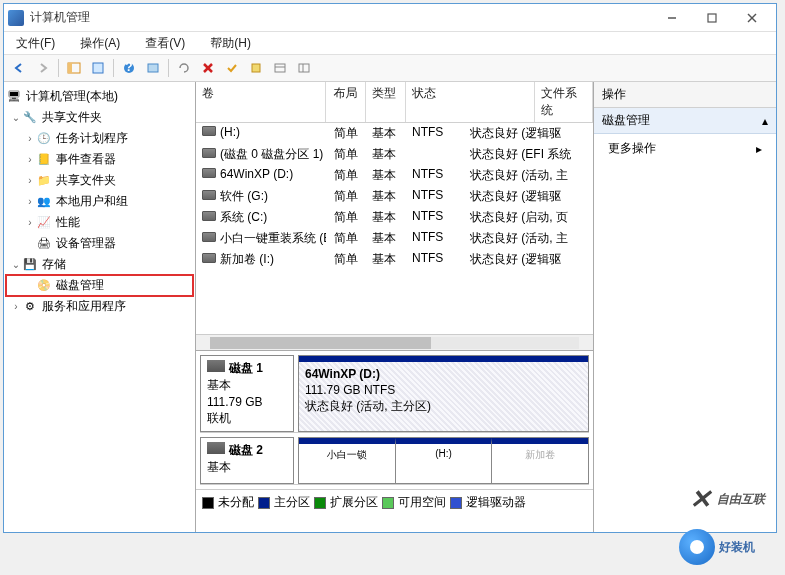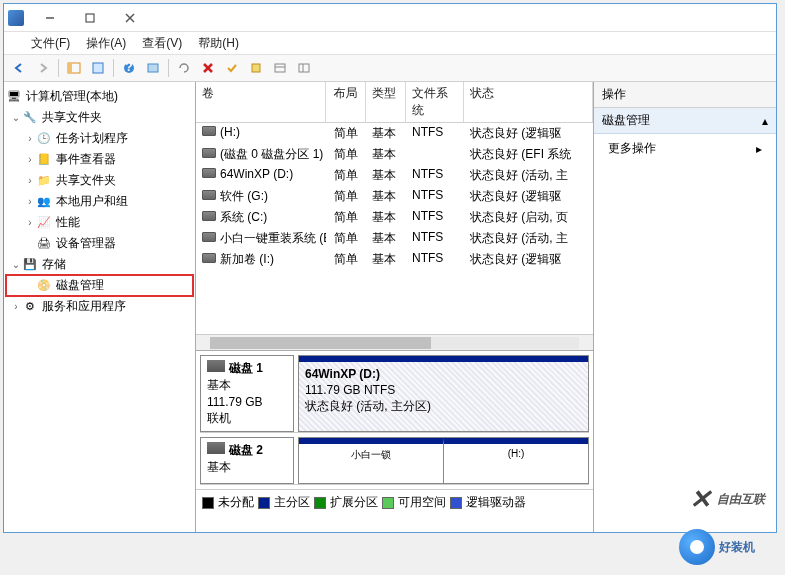--- a/index.html
+++ b/index.html
@@ -3,21 +3,21 @@
 <meta charset="utf-8">
 <style>
 * { box-sizing: border-box; margin: 0; padding: 0; font-family: "Microsoft YaHei", "SimSun", sans-serif; font-size: 12px; }
 body { background: #f0f0f0; width: 785px; height: 575px; overflow: hidden; position: relative; }
 .window { position: absolute; top: 3px; left: 3px; width: 774px; height: 530px; background: #fff; border: 1px solid #5b9bd5; }
 .titlebar { height: 28px; display: flex; align-items: center; padding: 0 4px; background: #fff; border-bottom: 1px solid #e0e0e0; }
 .titlebar .title-icon { width: 16px; height: 16px; margin-right: 6px; background: linear-gradient(135deg,#4a90d9,#2c5aa0); border-radius: 2px; }
 .titlebar .title { flex: 1; font-size: 12px; color: #333; }
 .titlebar .win-controls { display: flex; }
 .titlebar .win-btn { width: 40px; height: 26px; display: flex; align-items: center; justify-content: center; color: #666; cursor: pointer; }
-.menubar { height: 22px; display: flex; align-items: center; padding: 0 19px; background: #fff; }
+.menubar { height: 22px; display: flex; align-items: center; padding: 0 4px; background: #fff; gap: 9px; }
 .menubar .menu-item { padding: 2px 8px; color: #222; cursor: pointer; }
 .toolbar { height: 28px; display: flex; align-items: center; padding: 0 4px; background: #f8f8f8; border-top: 1px solid #e0e0e0; border-bottom: 1px solid #d0d0d0; gap: 2px; }
 .toolbar .tb-btn { width: 22px; height: 22px; display: flex; align-items: center; justify-content: center; cursor: pointer; border-radius: 2px; }
 .toolbar .sep { width: 1px; height: 18px; background: #ccc; margin: 0 2px; }
 .content { display: flex; height: calc(100% - 78px); }
 .tree-panel { width: 192px; border-right: 1px solid #aaa; overflow: auto; padding: 4px 2px; background: #fff; }
 .tree-item { display: flex; align-items: center; padding: 2px 0; white-space: nowrap; cursor: pointer; }
 .tree-item .indent { display: inline-block; }
 .tree-item .expander { width: 12px; font-size: 10px; color: #666; text-align: center; }
 .tree-item .node-icon { width: 16px; height: 16px; margin-right: 4px; display: inline-flex; align-items: center; justify-content: center; font-size: 11px; }
@@ -58,20 +58,21 @@
 .c-vol { width: 130px; } .c-lay { width: 40px; text-align: center; } .c-type { width: 40px; } .c-fs { width: 58px; } .c-stat { flex: 1; }
 svg { display: block; }
 </style>
 </head>
 <body>
 
 <div class="window">
 
   <div class="titlebar">
     <div class="title-icon"></div>
+    <div class="title">计算机管理</div>
     <div class="win-controls">
       <div class="win-btn">
           <svg width="10" height="10">
             <line x1="1" y1="5" x2="9" y2="5" stroke="#555" stroke-width="1.5"></line>
           </svg>
         </div>
       <div class="win-btn">
           <svg width="10" height="10">
             <rect x="1" y="1" width="8" height="8" fill="none" stroke="#555" stroke-width="1.2"></rect>
           </svg>
@@ -229,22 +230,22 @@
         <span>服务和应用程序</span>
       </div>
     </div>
 
     <div class="middle-panel">
       <div class="volume-list">
         <div class="vl-header">
           <div class="col c-vol">卷</div>
           <div class="col c-lay">布局</div>
           <div class="col c-type">类型</div>
+          <div class="col c-stat">状态</div>
           <div class="col c-fs">文件系统</div>
-          <div class="col c-stat">状态</div>
         </div>
         <div id="vol-rows">
             <div class="vl-row">
               <div class="cell c-vol"><span class="vol-icon"></span>(H:)</div>
               <div class="cell c-lay">简单</div>
               <div class="cell c-type">基本</div>
               <div class="cell c-fs">NTFS</div>
               <div class="cell c-stat">状态良好 (逻辑驱</div>
             </div>
             <div class="vl-row">
@@ -315,20 +316,21 @@
         </div>
 
         <div class="disk-row" style="min-height:48px">
           <div class="disk-info">
             <div><span class="di-icon"></span><b>磁盘 2</b></div>
             <div>基本</div>
           </div>
           <div class="disk2-layout">
             <div class="seg first">小白一锁</div>
             <div class="seg">(H:)</div>
+            <div class="seg" style="color:#aaa">新加卷</div>
           </div>
         </div>
 
         <div class="legend">
           <span class="sw" style="background:#000"></span>
             <span>未分配</span>
           <span class="sw" style="background:#001e8c"></span>
             <span>主分区</span>
           <span class="sw" style="background:#0a8a0a"></span>
             <span>扩展分区</span>

